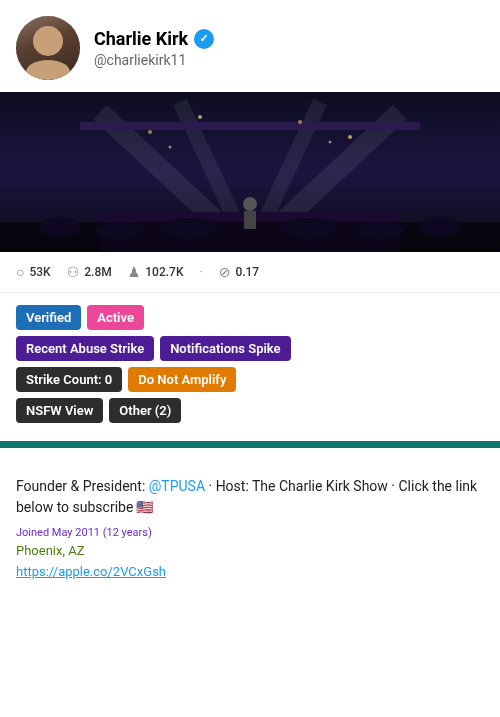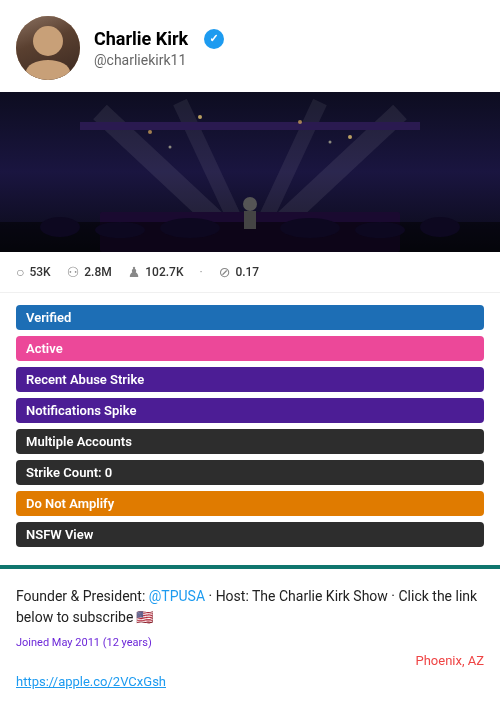--- a/index.html
+++ b/index.html
@@ -61,21 +61,21 @@
 
     .profile-info {
       display: flex;
       flex-direction: column;
       gap: 3px;
     }
 
     .name-row {
       display: flex;
       align-items: center;
-      gap: 16px;
+      gap: 6px;
       justify-content: center;
     }
 
     .profile-name {
       font-size: 18px;
       font-weight: 700;
       color: #000000;
     }
 
     .verified-icon {
@@ -138,42 +138,41 @@
 
     .badges-section {
       padding: 12px 16px;
     }
 
     .badge-row {
       display: flex;
       flex-wrap: wrap;
       gap: 6px;
       margin-bottom: 6px;
-      flex-direction: column;
     }
 
     .badge {
       padding: 5px 10px;
       border-radius: 4px;
       font-size: 13px;
       font-weight: 600;
       color: white;
       display: inline-flex;
       align-items: center;
     }
 
     .badge-blue { background: #1d6eb5; }
     .badge-green { background: #ec4899; }
     .badge-gold { background: #4c1d95; }
     .badge-dark { background: #2d2d2d; }
     .badge-orange { background: #e07b00; }
 
     .bio-section {
-      padding: 17px 16px;
-      border-top: 4px solid #0f766e;
+      padding: 28px 16px;
+      border-top: 7px solid #0f766e;
     }
 
     .bio-text {
       font-size: 14px;
       color: #222;
       line-height: 1.5;
       margin-bottom: 8px;
     }
 
     .bio-link {
@@ -182,23 +181,22 @@
     }
 
     .bio-meta {
       font-size: 11px;
       color: #6d28d9;
       margin-bottom: 4px;
     }
 
     .bio-location {
       font-size: 13px;
-      color: #ef4444;
+      color: #4d7c0f;
       margin-bottom: 6px;
-      text-align: right;
     }
 
     .bio-url {
       font-size: 13px;
       color: #1d9bf0;
       text-decoration: underline;
     }
 
     
     .banner-svg {
@@ -295,26 +293,26 @@
 <div class="badges-section">
   <div class="badge-row">
     <span class="badge badge-blue">Verified</span>
     <span class="badge badge-green">Active</span>
   </div>
   <div class="badge-row">
     <span class="badge badge-gold">Recent Abuse Strike</span>
     <span class="badge badge-gold">Notifications Spike</span>
   </div>
   <div class="badge-row">
-    <span class="badge badge-dark">Multiple Accounts</span>
     <span class="badge badge-dark">Strike Count: 0</span>
     <span class="badge badge-orange">Do Not Amplify</span>
   </div>
   <div class="badge-row">
     <span class="badge badge-dark">NSFW View</span>
+    <span class="badge badge-dark">Other (2)</span>
   </div>
 </div>
 
 <div class="bio-section">
   <div class="bio-text">
     <span>Founder &amp; President: </span><span class="bio-link">@TPUSA</span><span> · Host: The Charlie Kirk Show · Click the link below to subscribe </span><span>🇺🇸</span>
   </div>
   <div class="bio-meta">Joined May 2011 (12 years)</div>
   <div class="bio-location">Phoenix, AZ</div>
   <div class="bio-url">https://apple.co/2VCxGsh</div>

